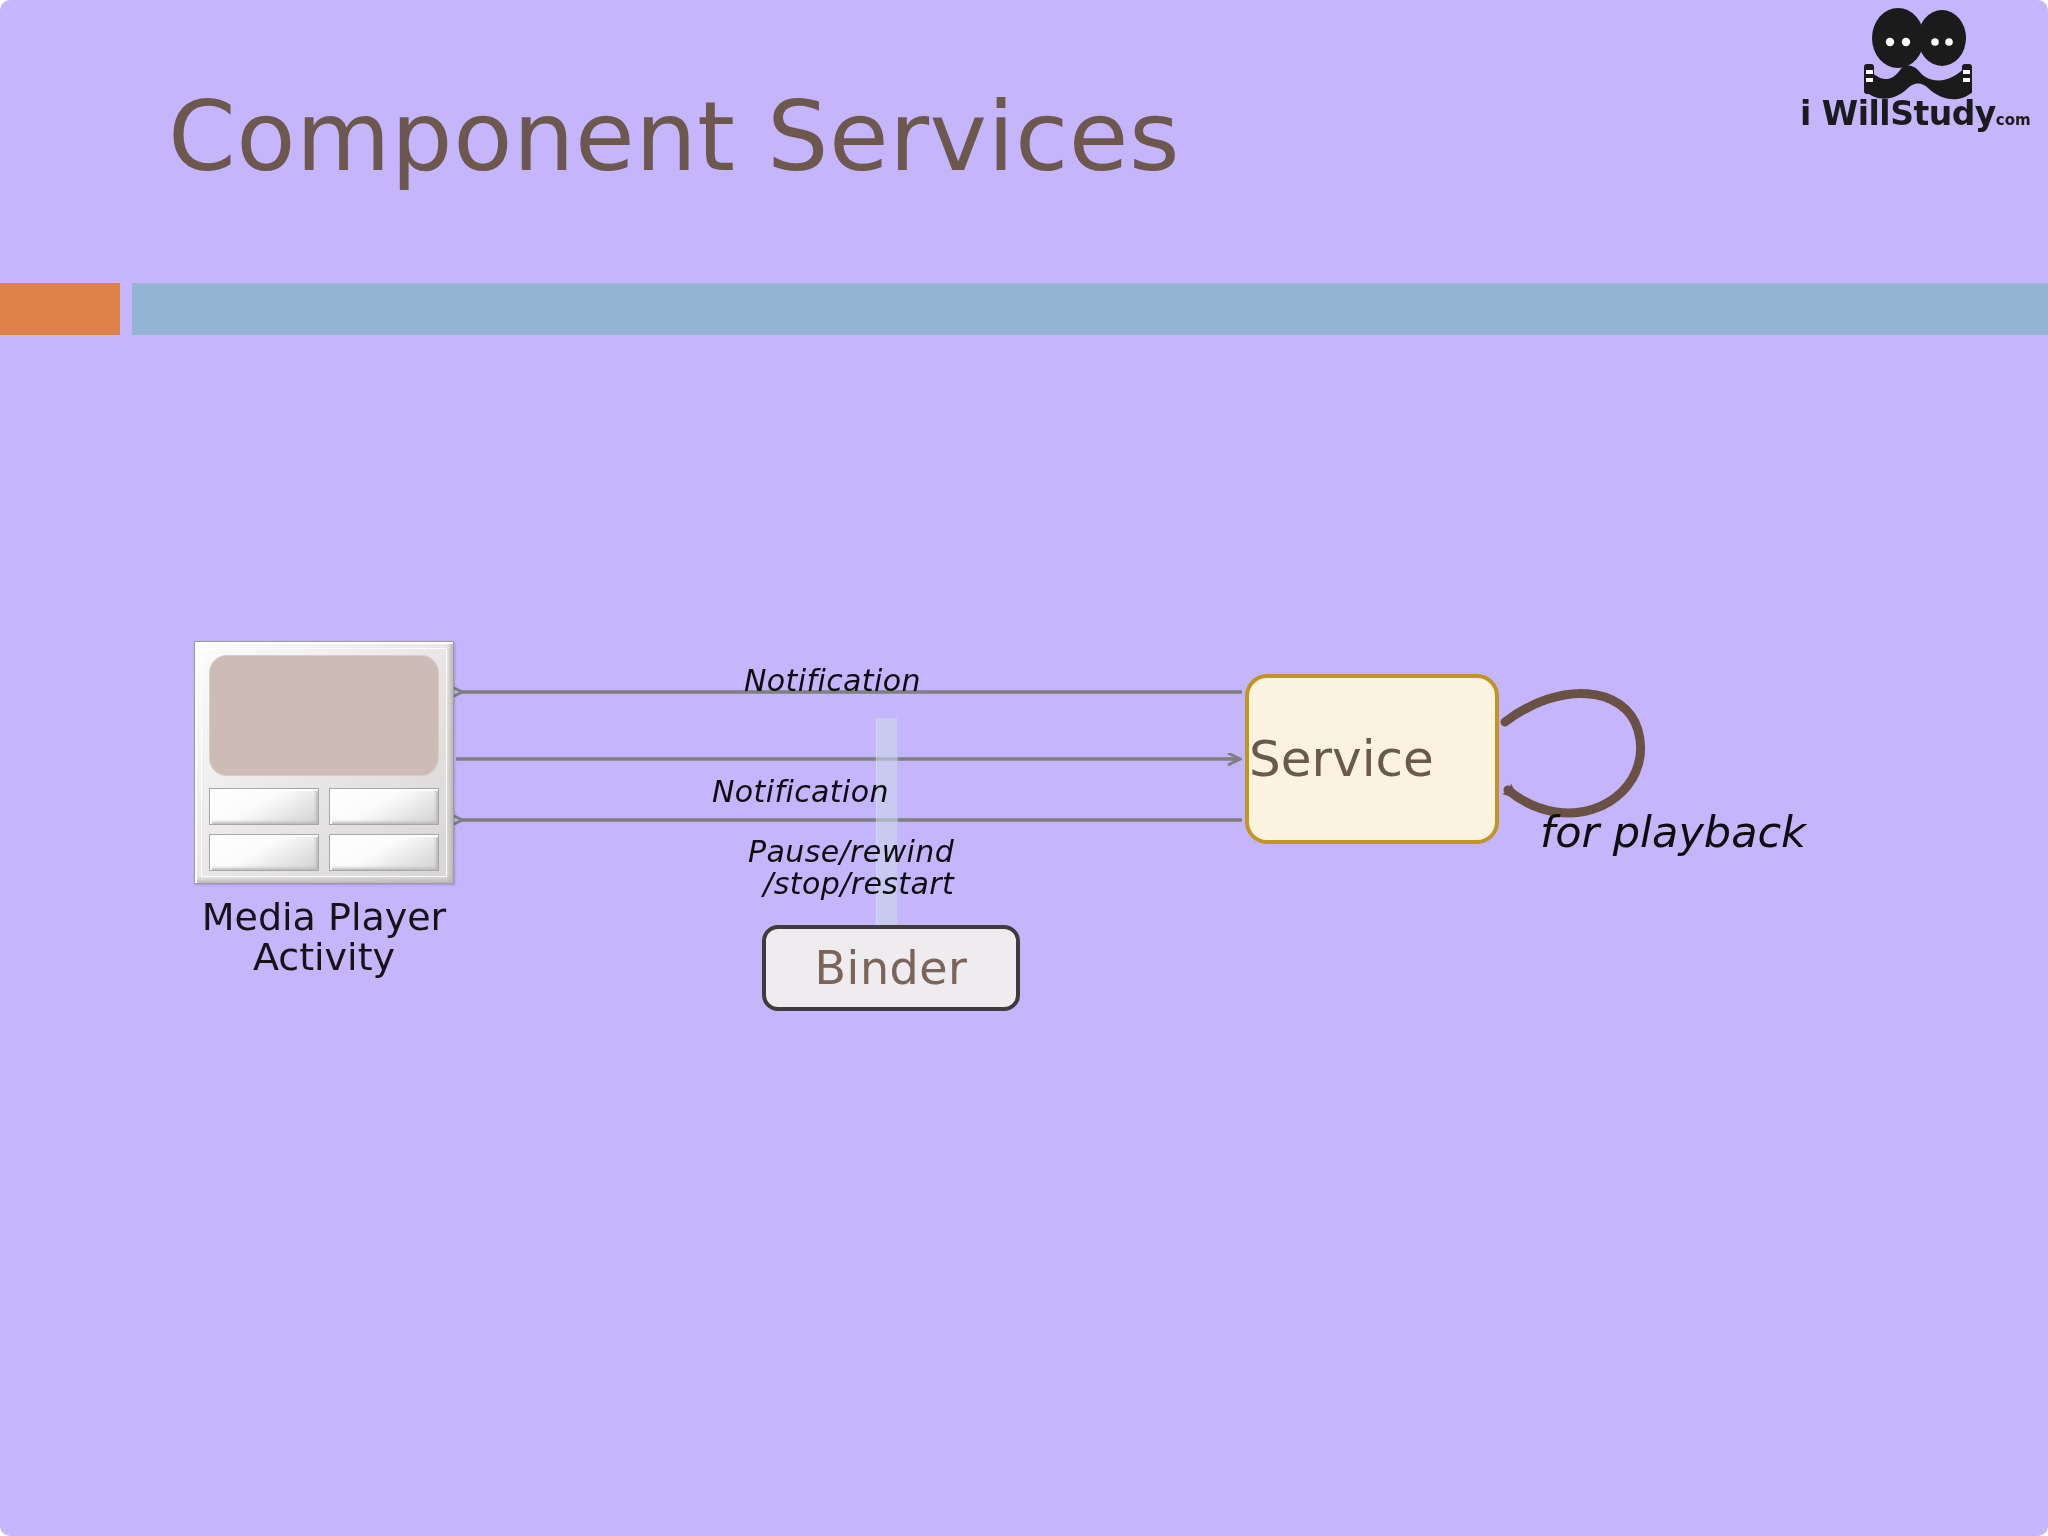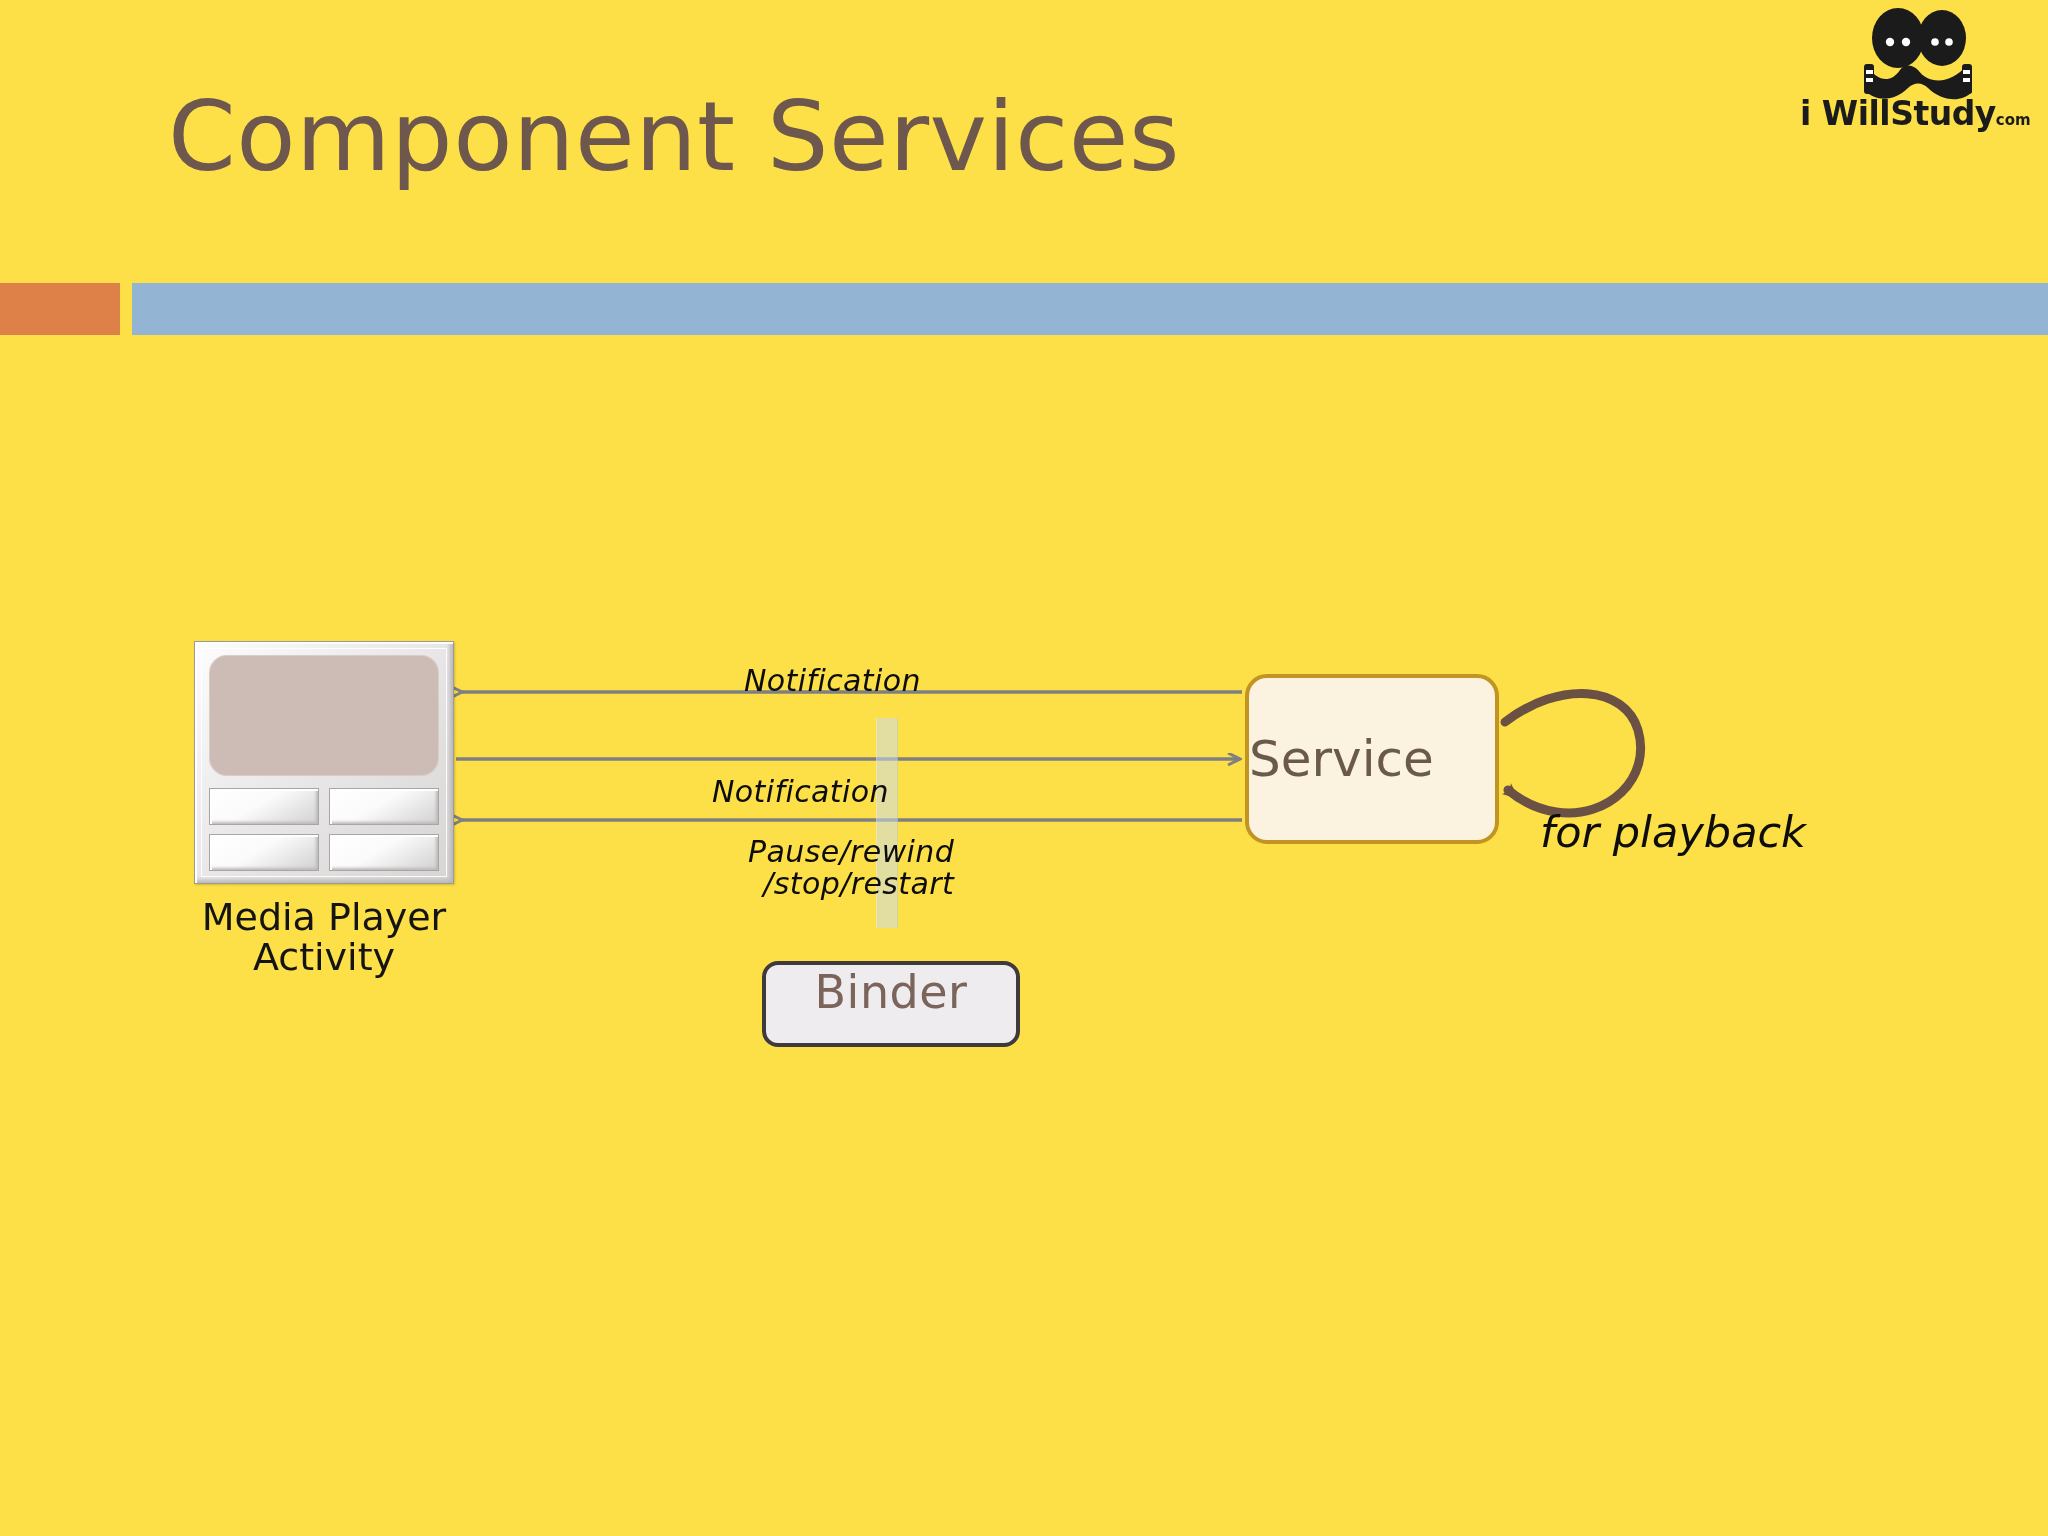--- a/index.html
+++ b/index.html
@@ -8,21 +8,22 @@
     width: 2048px; height: 1536px;
     background: #ffffff;
     font-family: "Liberation Sans", sans-serif;
     overflow: hidden;
     position: relative;
   }
 
   
   #slide {
     position: absolute; inset: 0;
-    background: #fde047;
+    background: #c4b5fd;
+    border-radius: 10px;
   }
 
   
   #page-title {
     position: absolute;
     left: 168px; top: 88px;
     font-size: 97px;
     font-weight: 400;
     letter-spacing: 0.5px;
     color: #6e584e;
@@ -131,21 +132,21 @@
   #device-label .line2 { display:block; }
 
   
   #binder-box {
     position: absolute;
     left: 762px; top: 925px;
     width: 258px; height: 86px;
     background: #efecef;
     border: 4px solid #3f3b3c;
     border-radius: 16px;
-    display: flex; align-items: flex-start; justify-content: center; margin-top: 36px;
+    display: flex; align-items: center; justify-content: center;
   }
   #binder-label {
     font-size: 46px;
     color: #7b6459;
     font-family: "DejaVu Sans", sans-serif;
     letter-spacing: 0.5px;
   }
 
   
   #binder-pipe {

